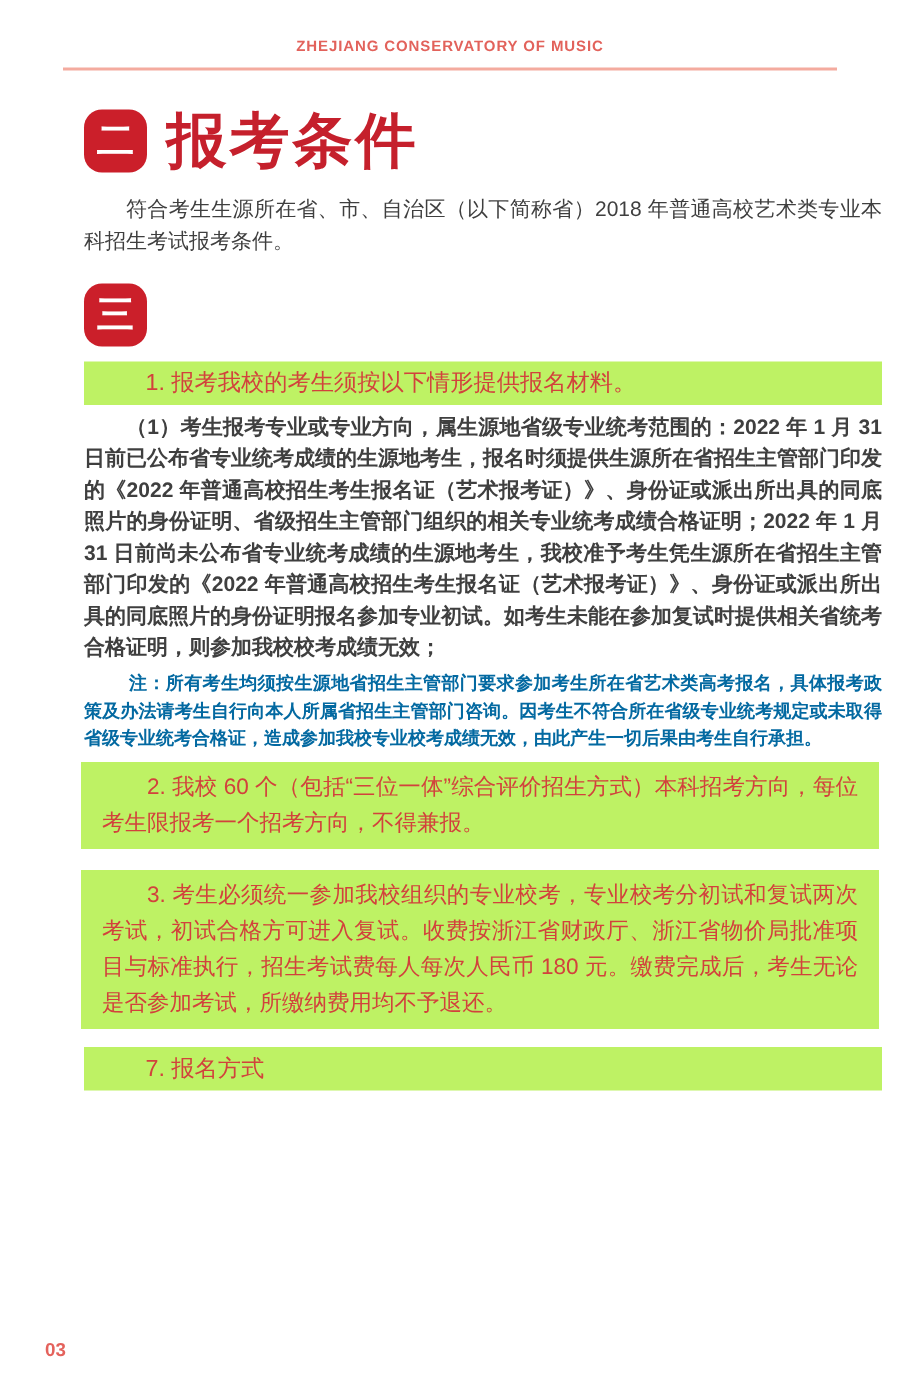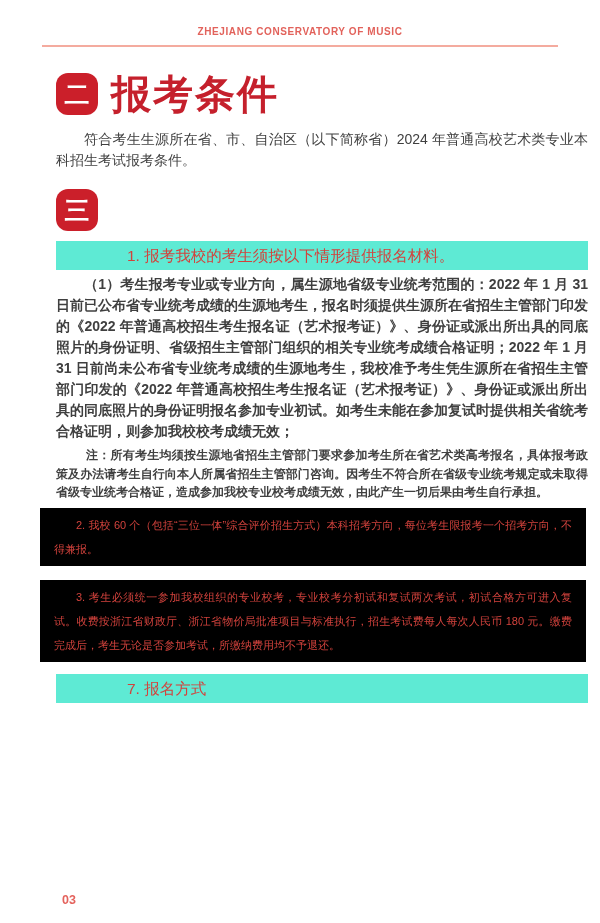--- a/index.html
+++ b/index.html
@@ -61,53 +61,53 @@
     margin: 14px 12px 0 56px;
     color: #3F3F3F;
     font-size: 14px;
     line-height: 21px;
     text-align: justify;
     text-indent: 2em;
   }
   .mt18 { margin-top: 18px; }
   .note-text {
     margin: 4px 12px 0 56px;
-    color: #404040;
+    color: #0369a1;
     font-size: 12px;
     font-weight: bold;
     line-height: 18.5px;
     text-align: justify;
     text-indent: 2.5em;
   }
   
   .h-bar {
     margin: 10px 12px 0 56px;
-    background: #5eead4;
+    background: #bef264;
     color: #D2423C;
     font-size: 15.5px;
     line-height: 23px;
-    padding: 3px 8px 3px 40px;
+    padding: 3px 8px 3px 10px;
     text-indent: 2em;
   }
   .h-block {
-    margin: 6px 14px 0 40px;
-    background: #000000;
+    margin: 6px 14px 0 54px;
+    background: #bef264;
     color: #D2423C;
-    font-size: 11px;
+    font-size: 15px;
     line-height: 24px;
     padding: 5px 14px;
     text-align: justify;
     text-indent: 2em;
   }
   .gap14 { margin-top: 14px; }
   .p1 { margin-top: 4px; font-weight: bold; }
   
   .page-number {
     position: absolute;
-    left: 62px; bottom: 16px;
+    left: 30px; bottom: 16px;
     color: #E4625C;
     font-size: 12.5px;
     font-weight: bold;
   }
 </style>
 </head>
 <body>
 
 <div class="page">
 
@@ -116,21 +116,21 @@
     <div class="rule"></div>
   </div>
 
   <div class="sec-title">
     <div class="sec-badge">
       <span>二</span>
     </div>
     <h1>报考条件</h1>
   </div>
 
-  <p class="body-text">符合考生生源所在省、市、自治区（以下简称省）2024 年普通高校艺术类专业本科招生考试报考条件。</p>
+  <p class="body-text">符合考生生源所在省、市、自治区（以下简称省）2018 年普通高校艺术类专业本科招生考试报考条件。</p>
 
   <div class="sec-title mt18">
     <div class="sec-badge">
       <span>三</span>
     </div>
   </div>
 
   <div class="h-bar">1. 报考我校的考生须按以下情形提供报名材料。</div>
 
   <p class="body-text p1">（1）考生报考专业或专业方向，属生源地省级专业统考范围的：2022 年 1 月 31 日前已公布省专业统考成绩的生源地考生，报名时须提供生源所在省招生主管部门印发的《2022 年普通高校招生考生报名证（艺术报考证）》、身份证或派出所出具的同底照片的身份证明、省级招生主管部门组织的相关专业统考成绩合格证明；2022 年 1 月 31 日前尚未公布省专业统考成绩的生源地考生，我校准予考生凭生源所在省招生主管部门印发的《2022 年普通高校招生考生报名证（艺术报考证）》、身份证或派出所出具的同底照片的身份证明报名参加专业初试。如考生未能在参加复试时提供相关省统考合格证明，则参加我校校考成绩无效；</p>

